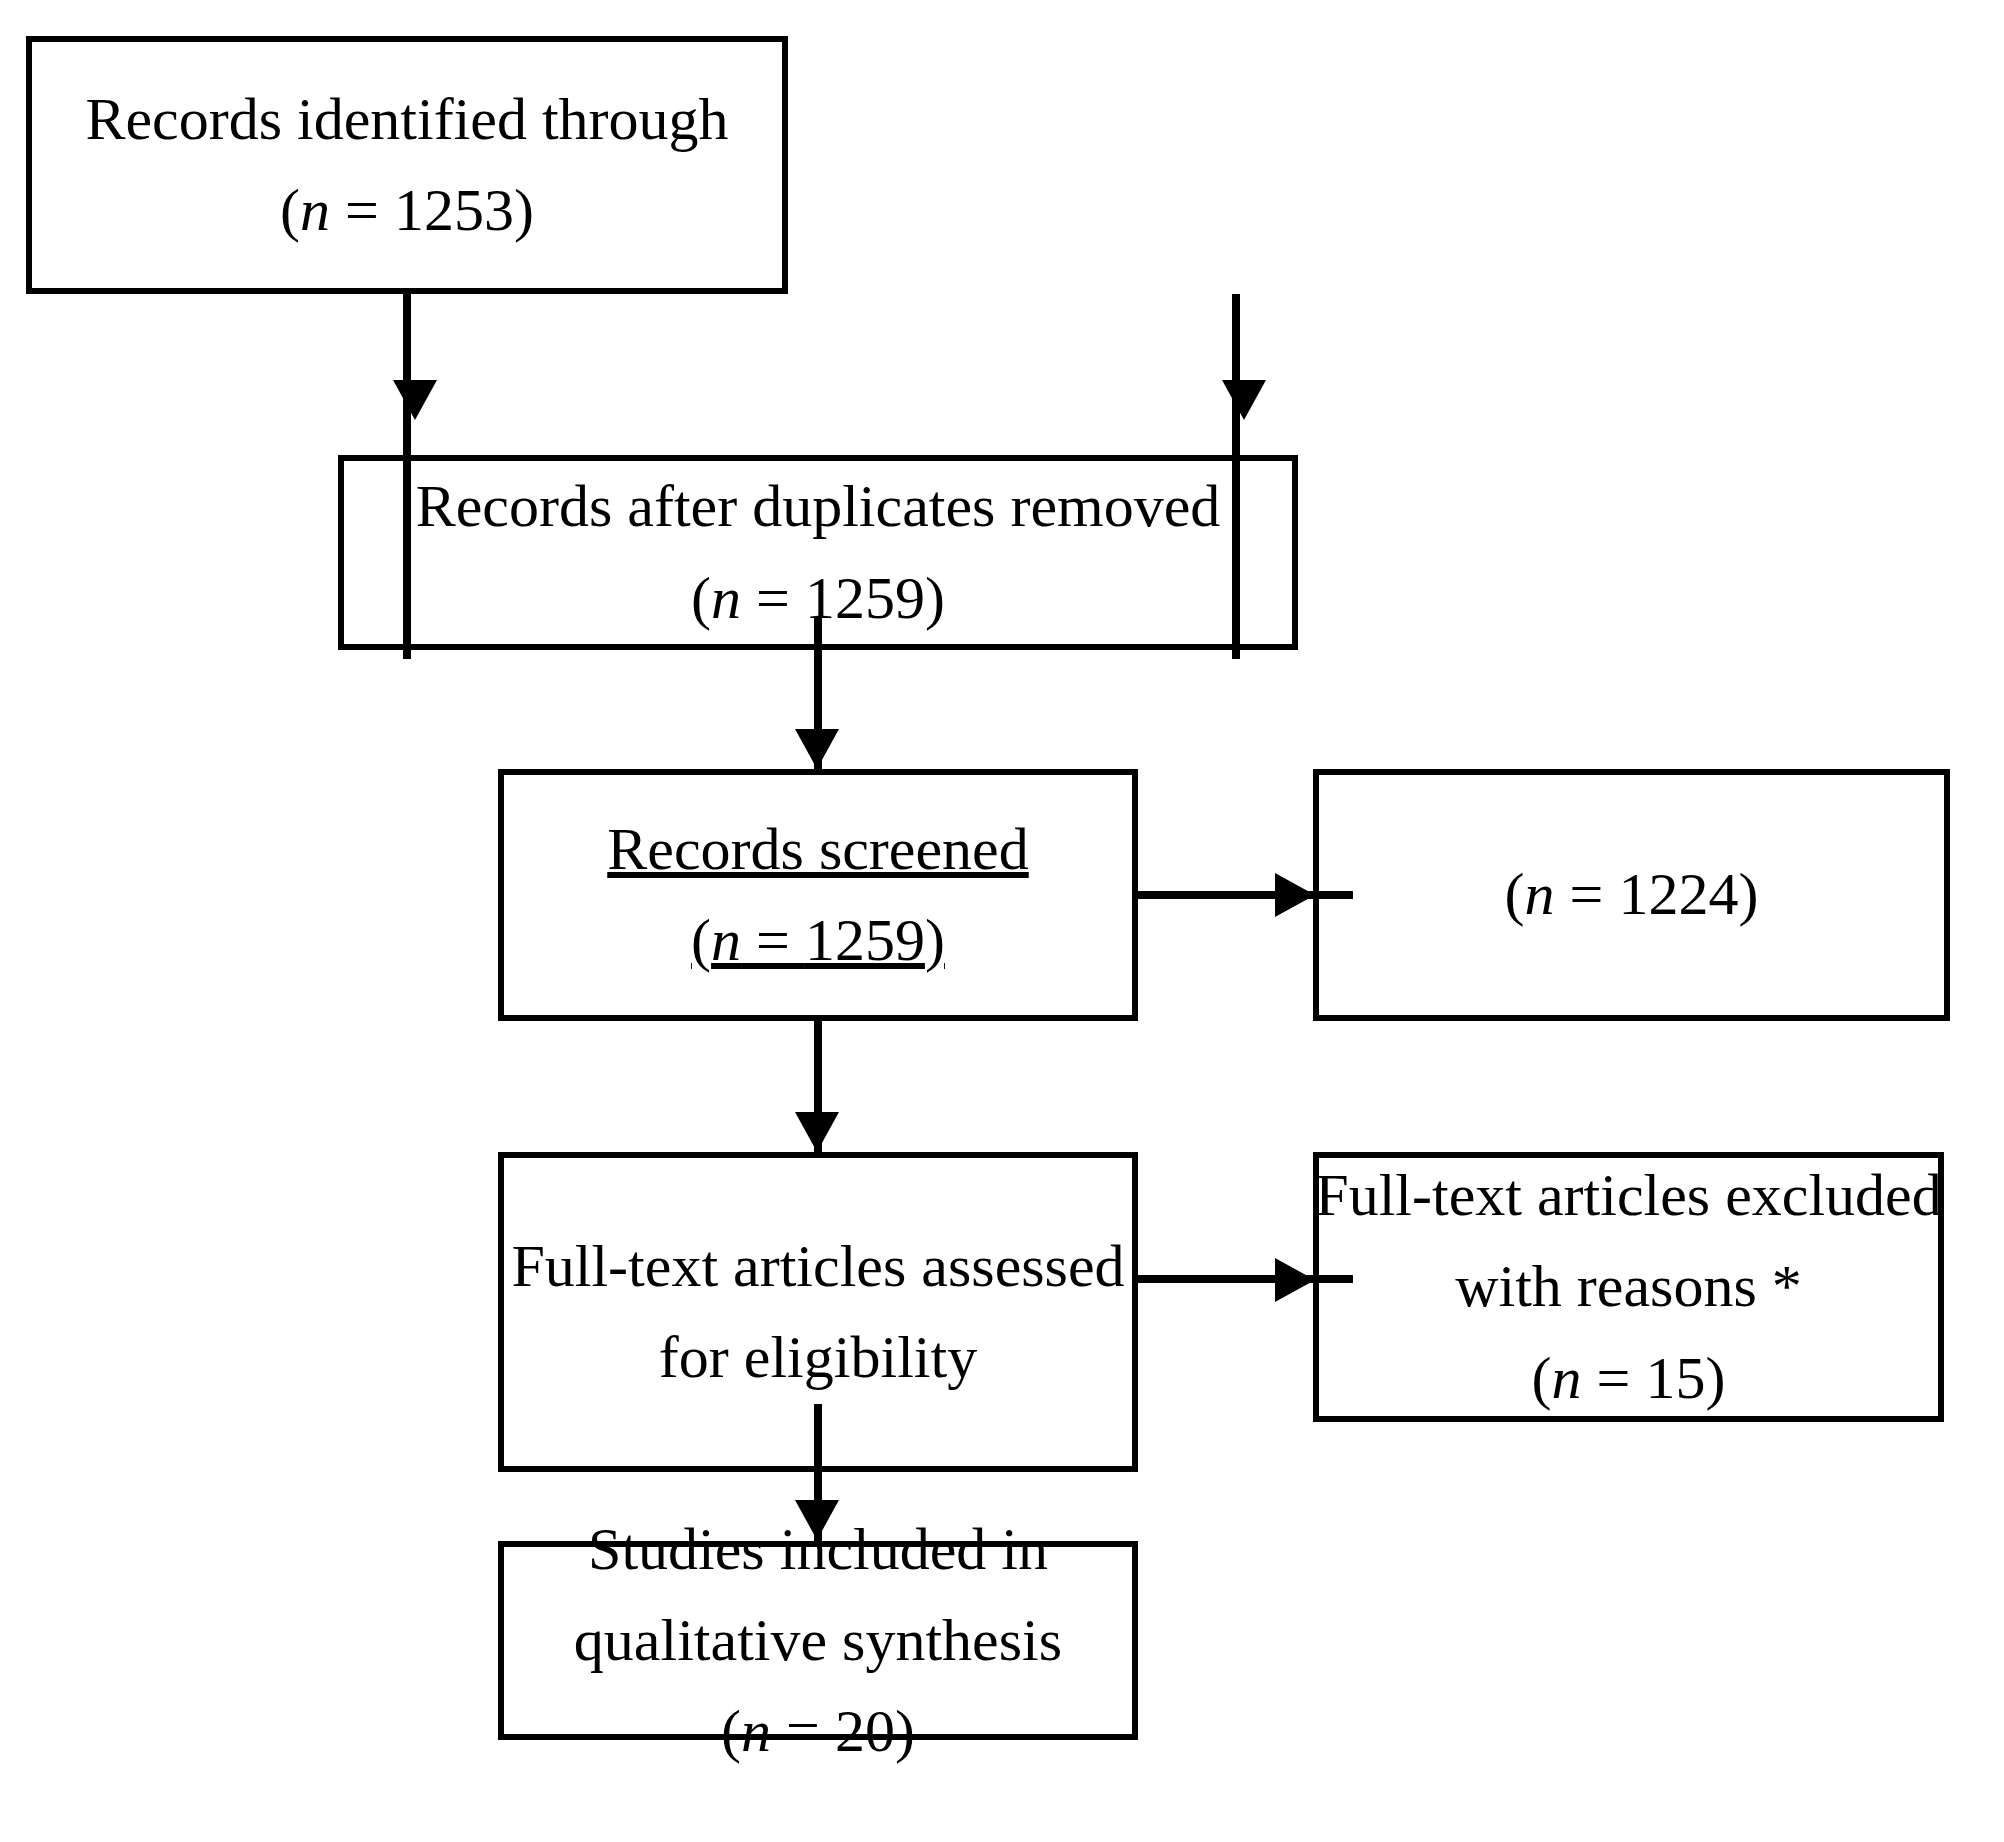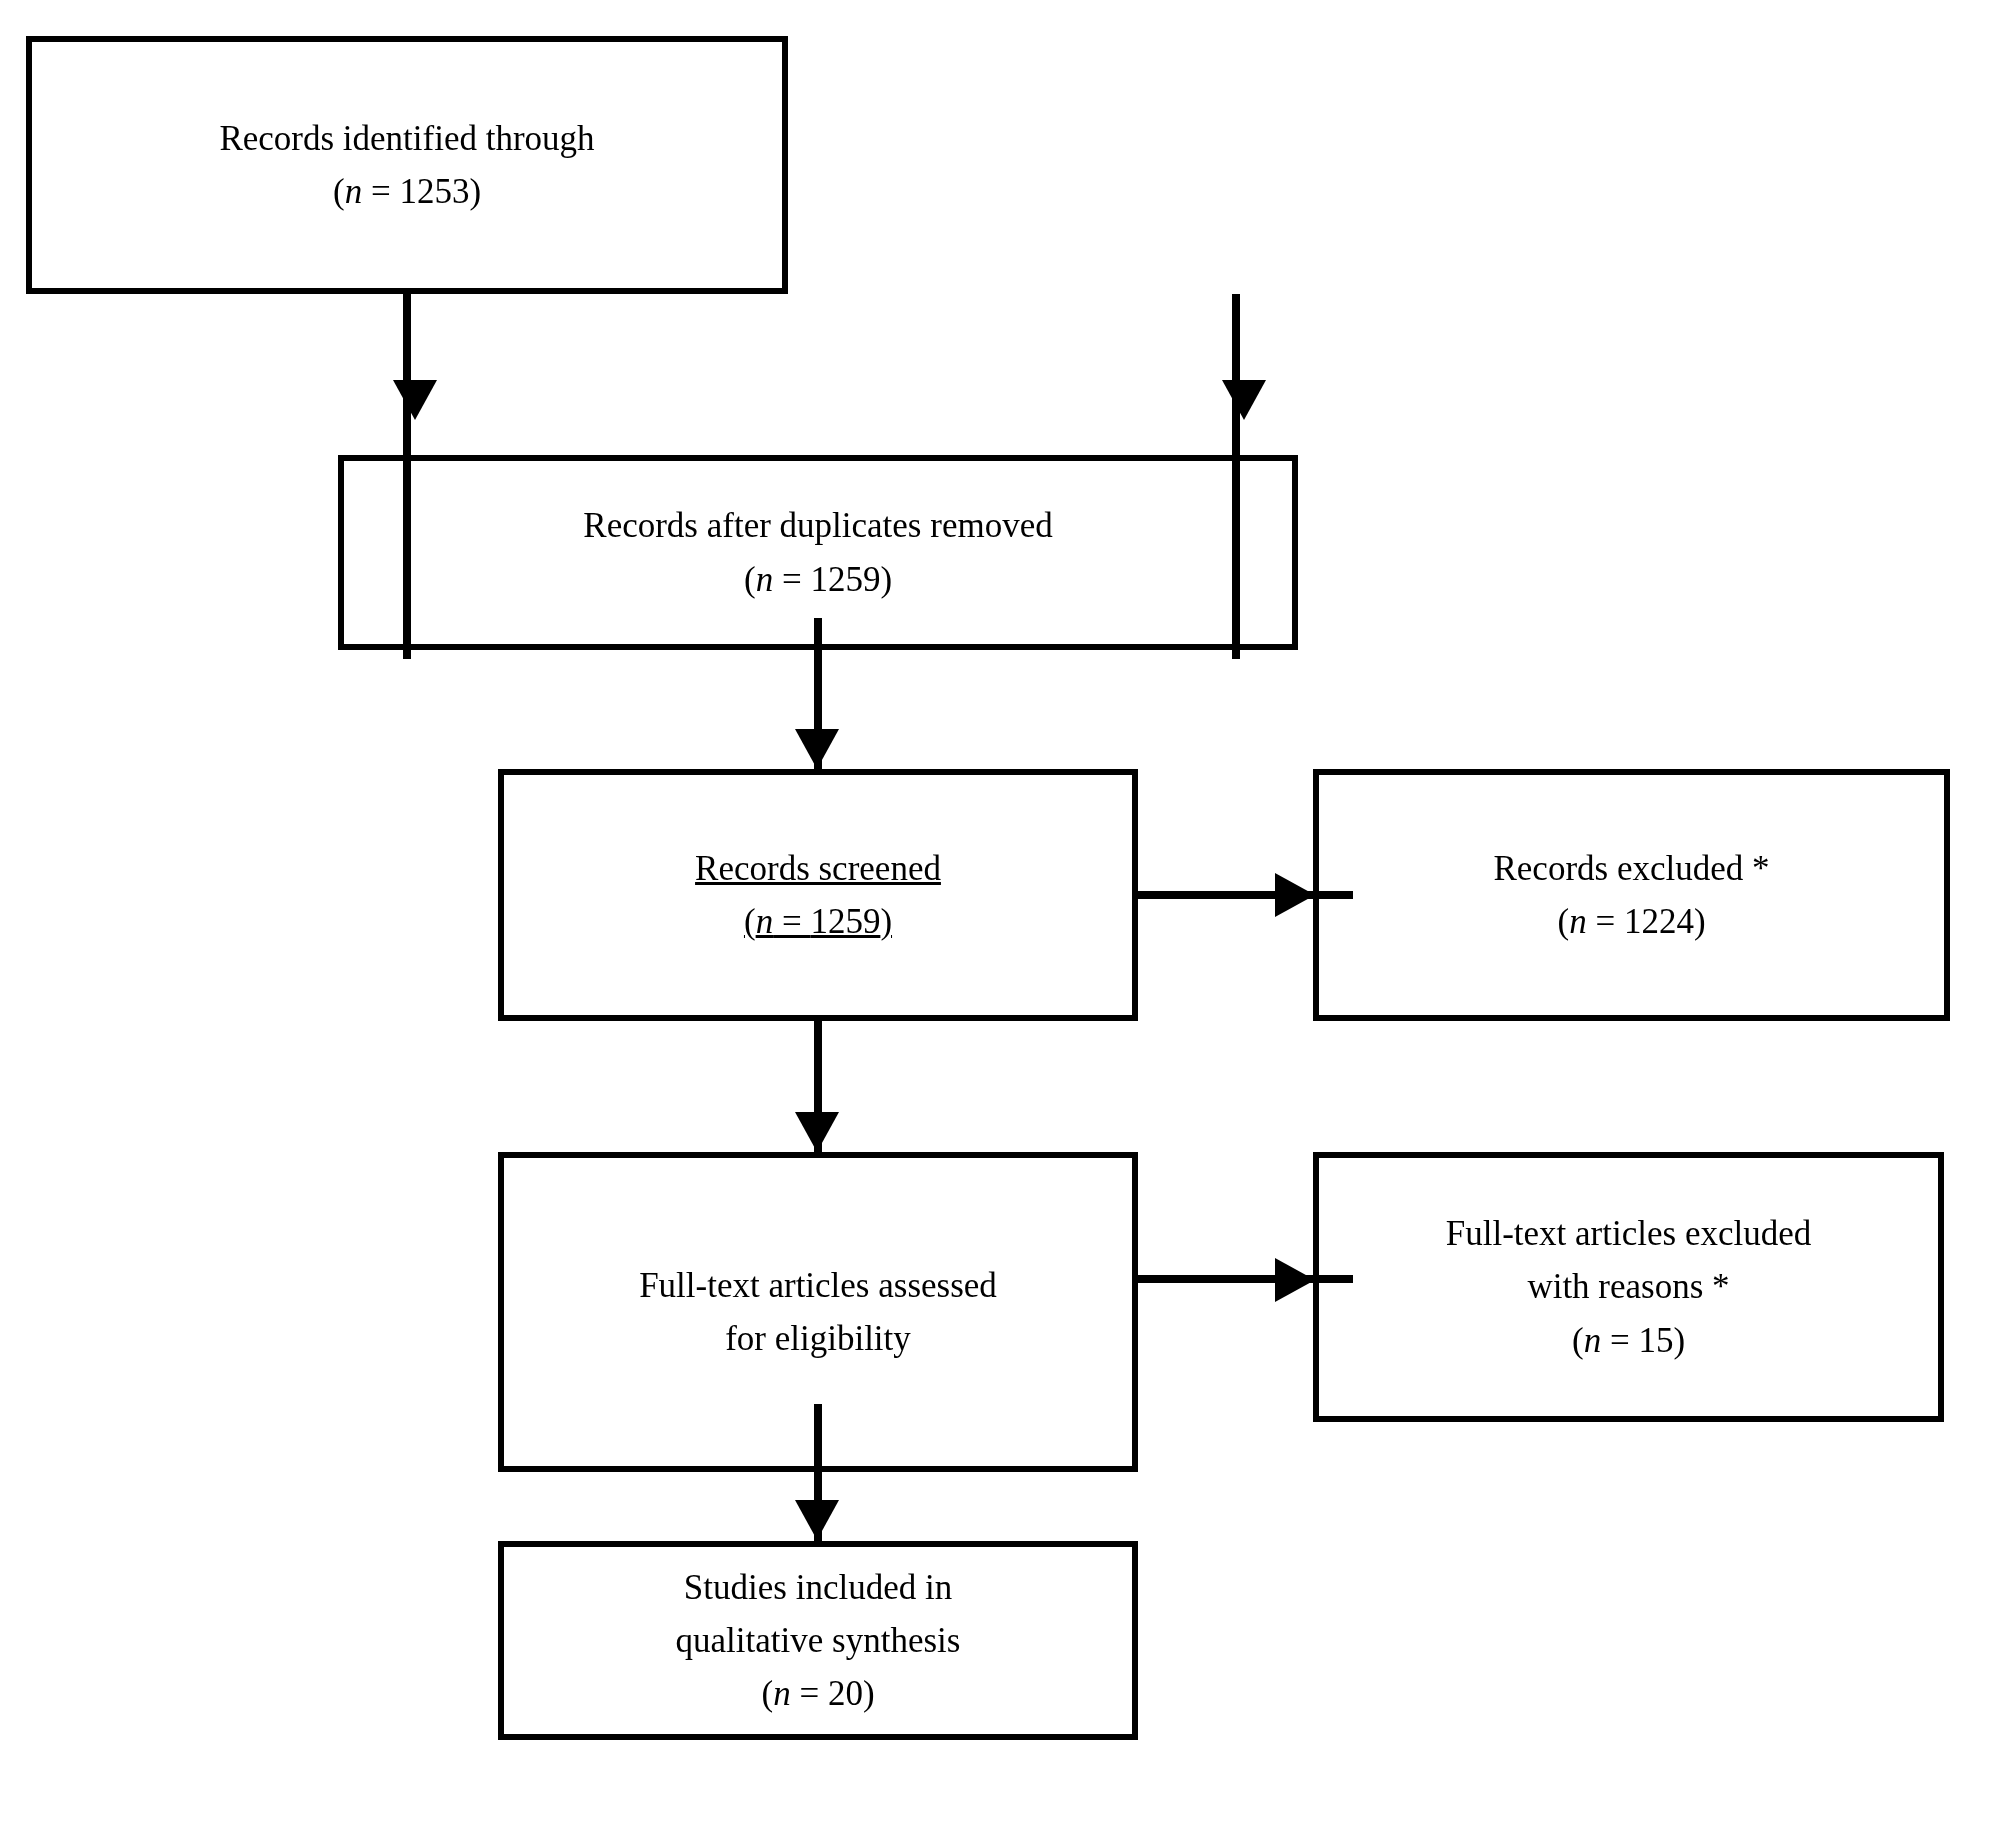--- a/index.html
+++ b/index.html
@@ -19,21 +19,21 @@
     position: absolute;
     box-sizing: border-box;
     background: #ffffff;
     border: 6.4px solid #000000;
     display: flex;
     flex-direction: column;
     align-items: center;
     justify-content: center;
     text-align: center;
     color: #000000;
-    font-size: 35px;
+    font-size: 60px;
     line-height: 1.52;
     padding: 17px 13px;
   }
   .node .ln {
     display: block;
     white-space: nowrap;
   }
   .node .ital {
     font-style: italic;
   }
@@ -111,21 +111,20 @@
     <span class="ln">Records after duplicates removed</span>
     <span class="ln"><span>(</span><span class="ital">n</span><span> = </span><span>1259</span><span>)</span></span>
   </div>
 
   <div class="node" id="box-screened">
     <span class="ln">Records screened</span>
     <span class="ln"><span>(</span><span class="ital">n</span><span> = </span><span>1259</span><span>)</span></span>
   </div>
 
   <div class="node" id="box-rec-excl">
-    <span class="ln">Records excluded *</span>
     <span class="ln"><span>(</span><span class="ital">n</span><span> = </span><span>1224</span><span>)</span></span>
   </div>
 
   <div class="node" id="box-fulltext">
     <span class="ln">Full-text articles assessed</span>
     <span class="ln">for eligibility</span>
   </div>
 
   <div class="node" id="box-ft-excl">
     <span class="ln">Full-text articles excluded</span>

